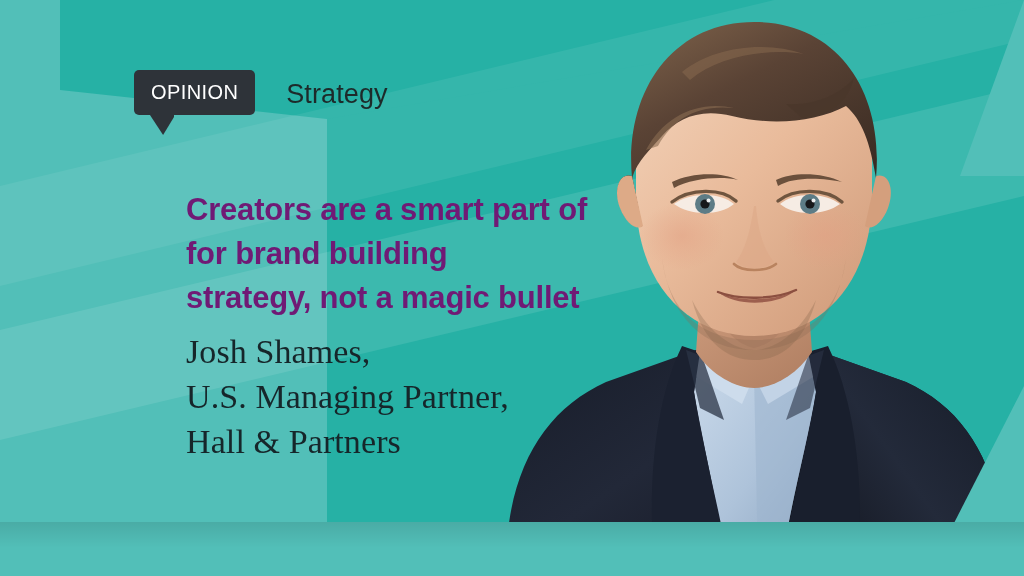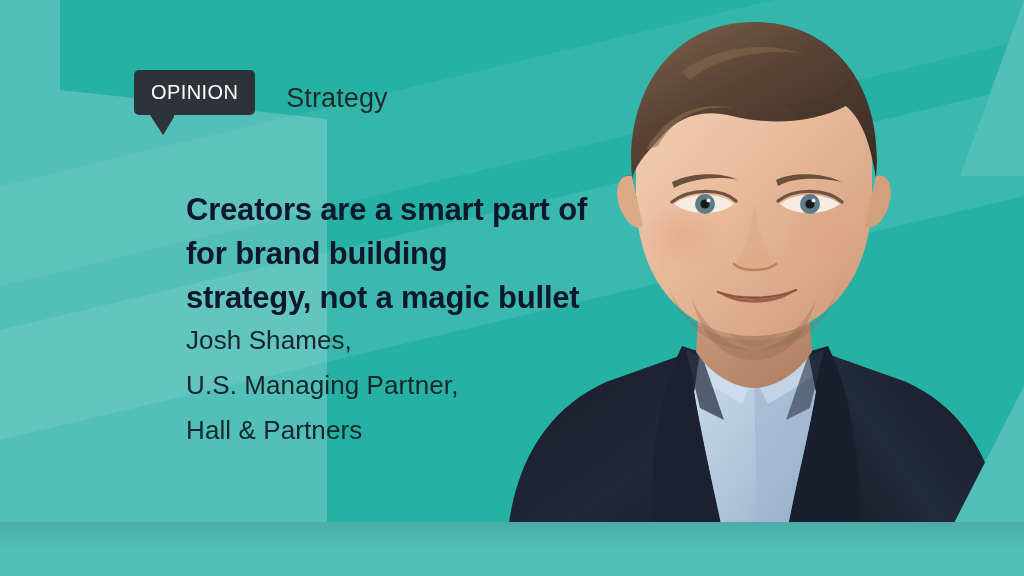--- a/index.html
+++ b/index.html
@@ -94,21 +94,21 @@
     background: #52bfb8;
     clip-path: polygon(100% 0, 100% 100%, 44% 100%);
   }
 
   
   .eyebrow {
     position: absolute;
     left: 134px;
     top: 70px;
     display: flex;
-    align-items: center;
+    align-items: flex-start;
   }
 
   .badge-wrap {
     position: relative;
   }
 
   .badge {
     background: #2e3339;
     color: #ffffff;
     font-size: 20px;
@@ -139,39 +139,40 @@
     line-height: 1;
   }
 
   
   .headline {
     position: absolute;
     left: 186px;
     top: 188px;
     width: 440px;
     margin: 0;
-    color: #0f172a;
+    color: #701a75;
     font-size: 31px;
     font-weight: 700;
     line-height: 44px;
     letter-spacing: -0.2px;
   }
 
   .headline .ln { display: block; }
 
   .attribution {
     position: absolute;
     left: 186px;
-    top: 318px;
+    top: 329px;
     width: 400px;
     color: #16262a;
-    font-size: 26px;
+    font-size: 34px;
     font-weight: 400;
     line-height: 45px;
     letter-spacing: 0.1px;
+    font-family: Liberation Serif, serif;
   }
 
   .attribution .ln { display: block; }
 
   
   .portrait {
     position: absolute;
     left: 486px;
     top: 0;
     width: 538px;

